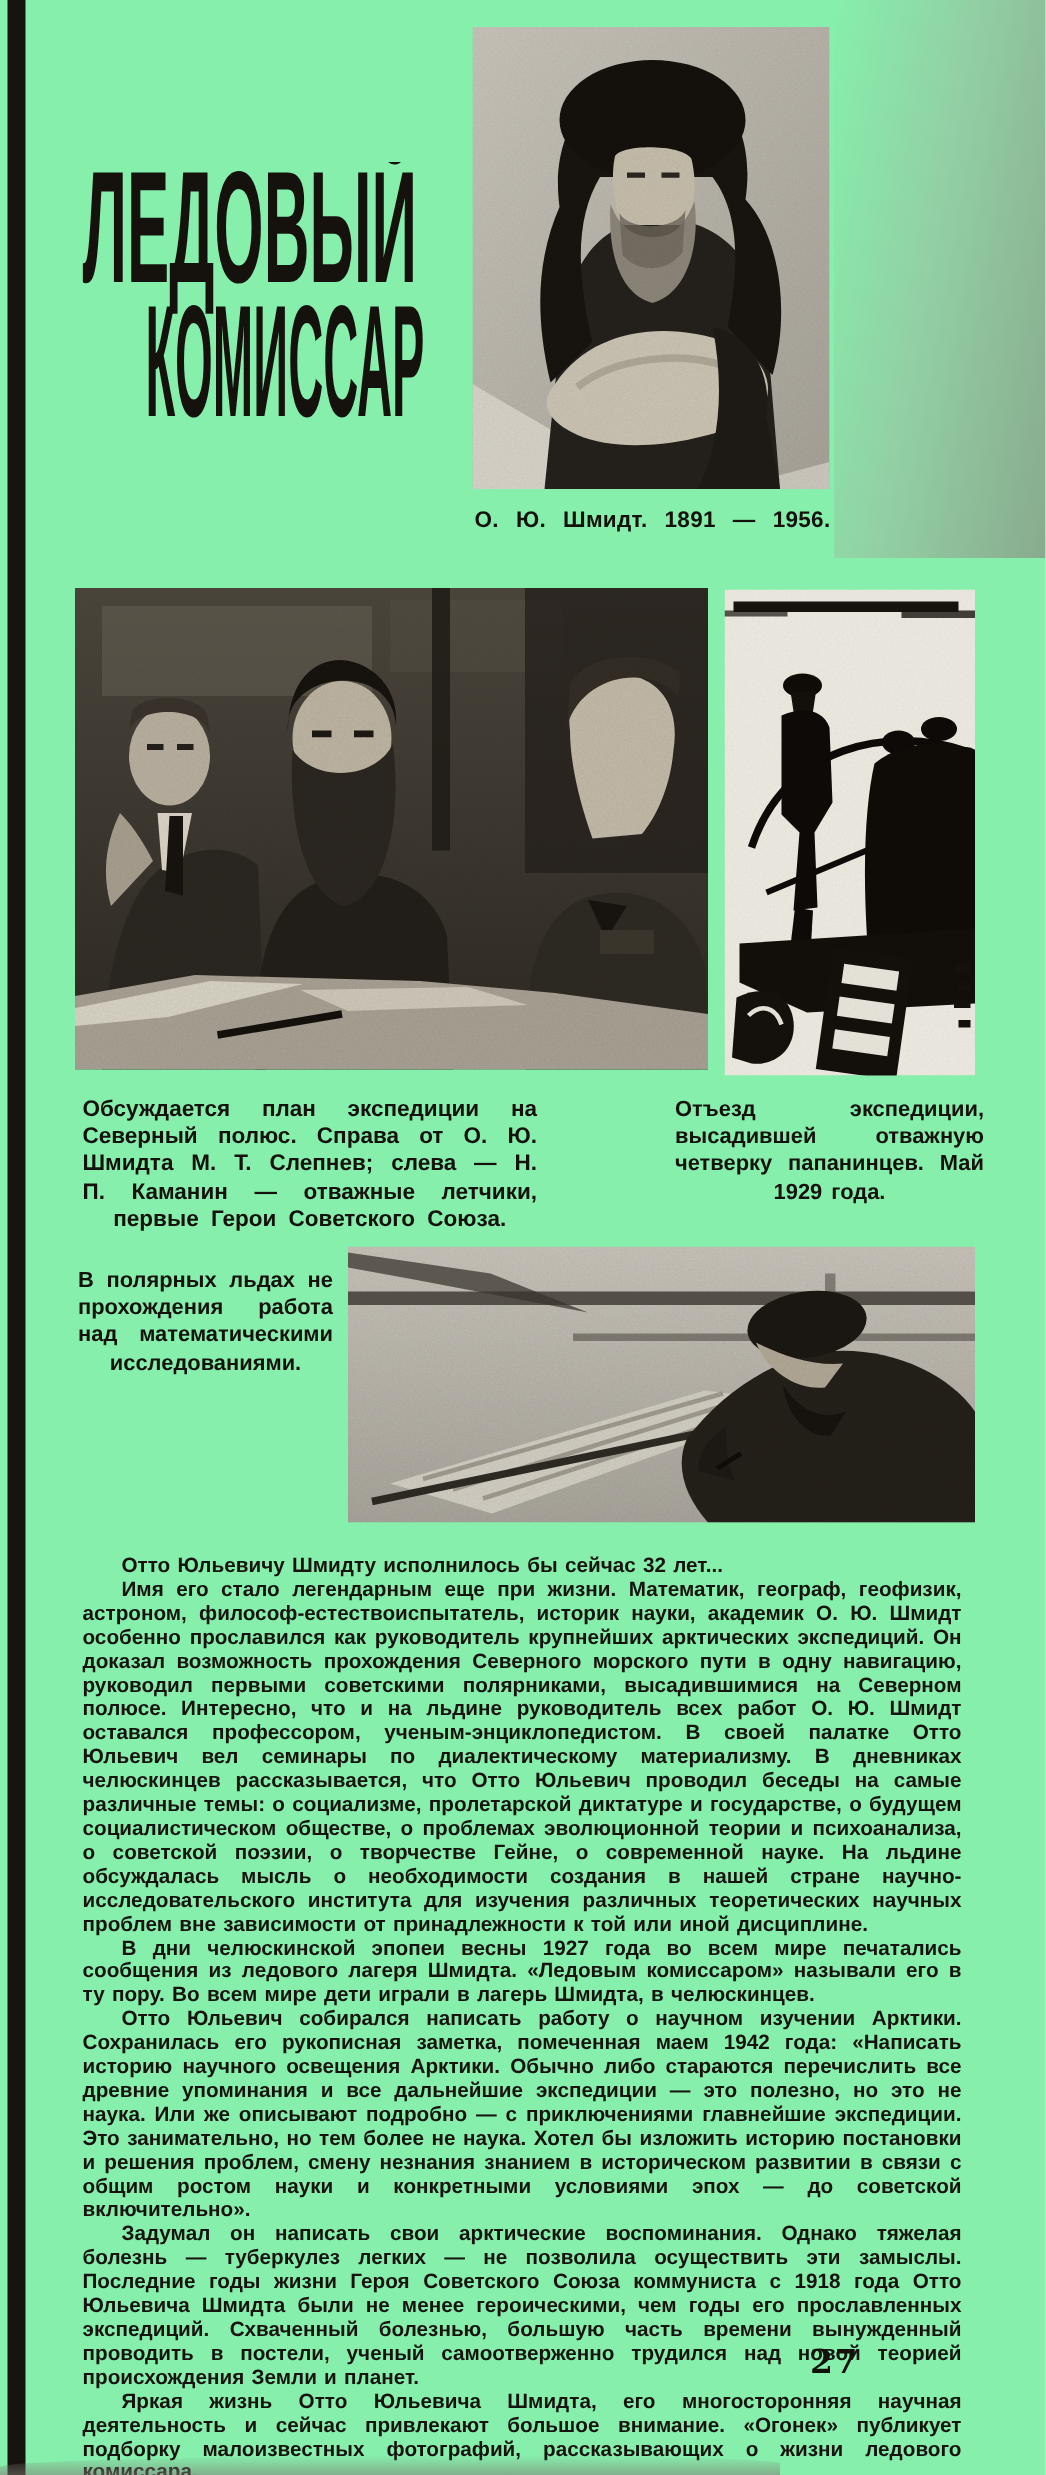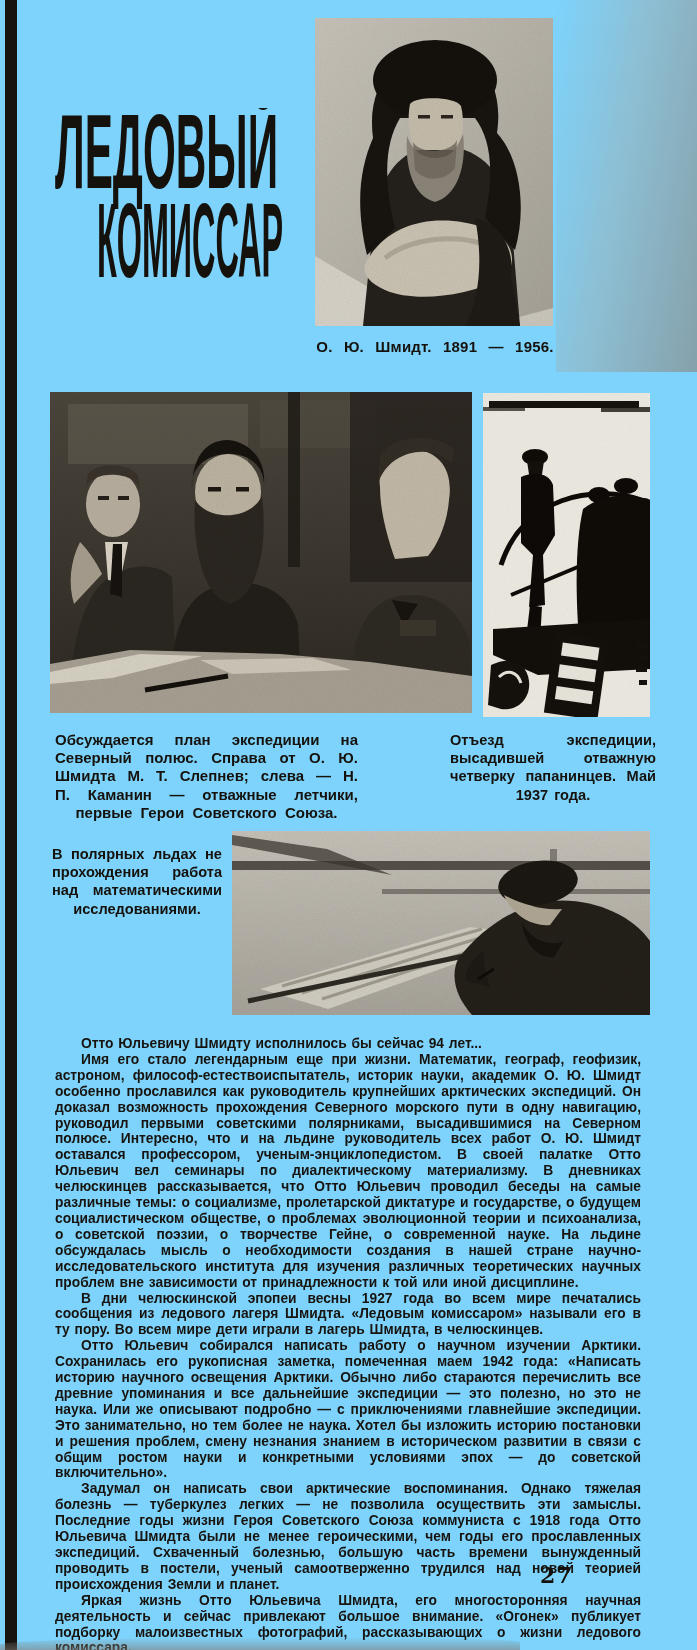--- a/index.html
+++ b/index.html
@@ -1,19 +1,19 @@
 <!DOCTYPE html>
 <html><head>
 <meta charset="utf-8">
 <style>
   * { box-sizing: border-box; }
   html, body { margin: 0; padding: 0; background: #dedbd5; }
   .page {
     position: relative; width: 697px; height: 1650px;
-    background: #7dd3fc; overflow: hidden;
+    background: #86efac; overflow: hidden;
     font-family: "Liberation Sans", sans-serif; color: #1d1a16;
   }
   .left-rule {
     position: absolute; left: 5px; top: 0; width: 12px; height: 1650px;
     background: #17140f;
   }
   .masthead-svg { position: absolute; left: 55px; top: 108px; width: 235px; height: 175px; }
   .masthead-svg text {
     font-family: "Liberation Sans", sans-serif; font-weight: bold; fill: #15120d;
   }
@@ -185,21 +185,21 @@
       <path d="M16,284 C24,276 34,278 38,290" stroke="#e8e5dc" stroke-width="3" fill="none"></path>
       <rect x="154" y="250" width="10" height="5" fill="#14100b"></rect>
       <rect x="156" y="262" width="8" height="5" fill="#14100b"></rect>
       <rect x="153" y="274" width="11" height="5" fill="#14100b"></rect>
       <rect x="156" y="287" width="8" height="5" fill="#14100b"></rect>
       <rect width="167" height="324" filter="url(#gs)" opacity="0.4" style="mix-blend-mode:multiply"></rect>
     </svg>
   </div>
 
   <div class="cap cap-meeting">Обсуждается план экспедиции на Северный полюс. Справа от О. Ю. Шмидта М. Т. Слепнев; слева — Н. П. Каманин — отважные летчики, первые Герои Советского Союза.</div>
-  <div class="cap cap-departure">Отъезд экспедиции, высадившей отважную четверку папанинцев. Май 1937 года.</div>
+  <div class="cap cap-departure">Отъезд экспедиции, высадившей отважную четверку папанинцев. Май 1929 года.</div>
 
   <div class="photo" style="left:232px; top:831px; width:418px; height:184px;">
     <svg viewBox="0 0 418 184" aria-label="О. Ю. Шмидт работает над записями на льду">
       <defs>
         <filter id="gi" x="0" y="0" width="100%" height="100%">
           <feTurbulence type="fractalNoise" baseFrequency="0.85" numOctaves="2" stitchTiles="stitch"></feTurbulence>
           <feColorMatrix type="matrix" values="0 0 0 0 0.43  0 0 0 0 0.42  0 0 0 0 0.4  0 0 0 0.5 0"></feColorMatrix>
         </filter>
         <linearGradient id="ibg" x1="0" y1="0" x2="0" y2="1">
           <stop offset="0" stop-color="#c8c4bb"></stop>
@@ -221,21 +221,21 @@
       <path d="M290,92 C300,110 318,116 332,110 L322,126 C306,128 292,112 290,92 Z" fill="#16120d"></path>
       <path d="M252,120 C240,128 232,140 234,150 L258,156 C252,142 252,130 252,120 Z" fill="#1d1913"></path>
       <path d="M246,148 L262,138" stroke="#0f0c08" stroke-width="3"></path>
       <rect width="418" height="184" filter="url(#gi)" opacity="0.5" style="mix-blend-mode:multiply"></rect>
     </svg>
   </div>
 
   <div class="cap cap-ice">В полярных льдах не прохождения работа над математическими исследованиями.</div>
 
   <div class="article">
-    <p>Отто Юльевичу Шмидту исполнилось бы сейчас 94 лет...</p>
+    <p>Отто Юльевичу Шмидту исполнилось бы сейчас 32 лет...</p>
     <p>Имя его стало легендарным еще при жизни. Математик, географ, геофизик, астроном, философ-естествоиспытатель, историк науки, академик О. Ю. Шмидт особенно прославился как руководитель крупнейших арктических экспедиций. Он доказал возможность прохождения Северного морского пути в одну навигацию, руководил первыми советскими полярниками, высадившимися на Северном полюсе. Интересно, что и на льдине руководитель всех работ О. Ю. Шмидт оставался профессором, ученым-энциклопедистом. В своей палатке Отто Юльевич вел семинары по диалектическому материализму. В дневниках челюскинцев рассказывается, что Отто Юльевич проводил беседы на самые различные темы: о социализме, пролетарской диктатуре и государстве, о будущем социалистическом обществе, о проблемах эволюционной теории и психоанализа, о советской поэзии, о творчестве Гейне, о современной науке. На льдине обсуждалась мысль о необходимости создания в нашей стране научно-исследовательского института для изучения различных теоретических научных проблем вне зависимости от принадлежности к той или иной дисциплине.</p>
     <p>В дни челюскинской эпопеи весны 1927 года во всем мире печатались сообщения из ледового лагеря Шмидта. «Ледовым комиссаром» называли его в ту пору. Во всем мире дети играли в лагерь Шмидта, в челюскинцев.</p>
     <p>Отто Юльевич собирался написать работу о научном изучении Арктики. Сохранилась его рукописная заметка, помеченная маем 1942 года: «Написать историю научного освещения Арктики. Обычно либо стараются перечислить все древние упоминания и все дальнейшие экспедиции — это полезно, но это не наука. Или же описывают подробно — с приключениями главнейшие экспедиции. Это занимательно, но тем более не наука. Хотел бы изложить историю постановки и решения проблем, смену незнания знанием в историческом развитии в связи с общим ростом науки и конкретными условиями эпох — до советской включительно».</p>
     <p>Задумал он написать свои арктические воспоминания. Однако тяжелая болезнь — туберкулез легких — не позволила осуществить эти замыслы. Последние годы жизни Героя Советского Союза коммуниста с 1918 года Отто Юльевича Шмидта были не менее героическими, чем годы его прославленных экспедиций. Схваченный болезнью, большую часть времени вынужденный проводить в постели, ученый самоотверженно трудился над новой теорией происхождения Земли и планет.</p>
     <p>Яркая жизнь Отто Юльевича Шмидта, его многосторонняя научная деятельность и сейчас привлекают большое внимание. «Огонек» публикует подборку малоизвестных фотографий, рассказывающих о жизни ледового комиссара.</p>
   </div>
 
   <div class="pagenum">27</div>
 
   <div class="shade-bottom"></div>

